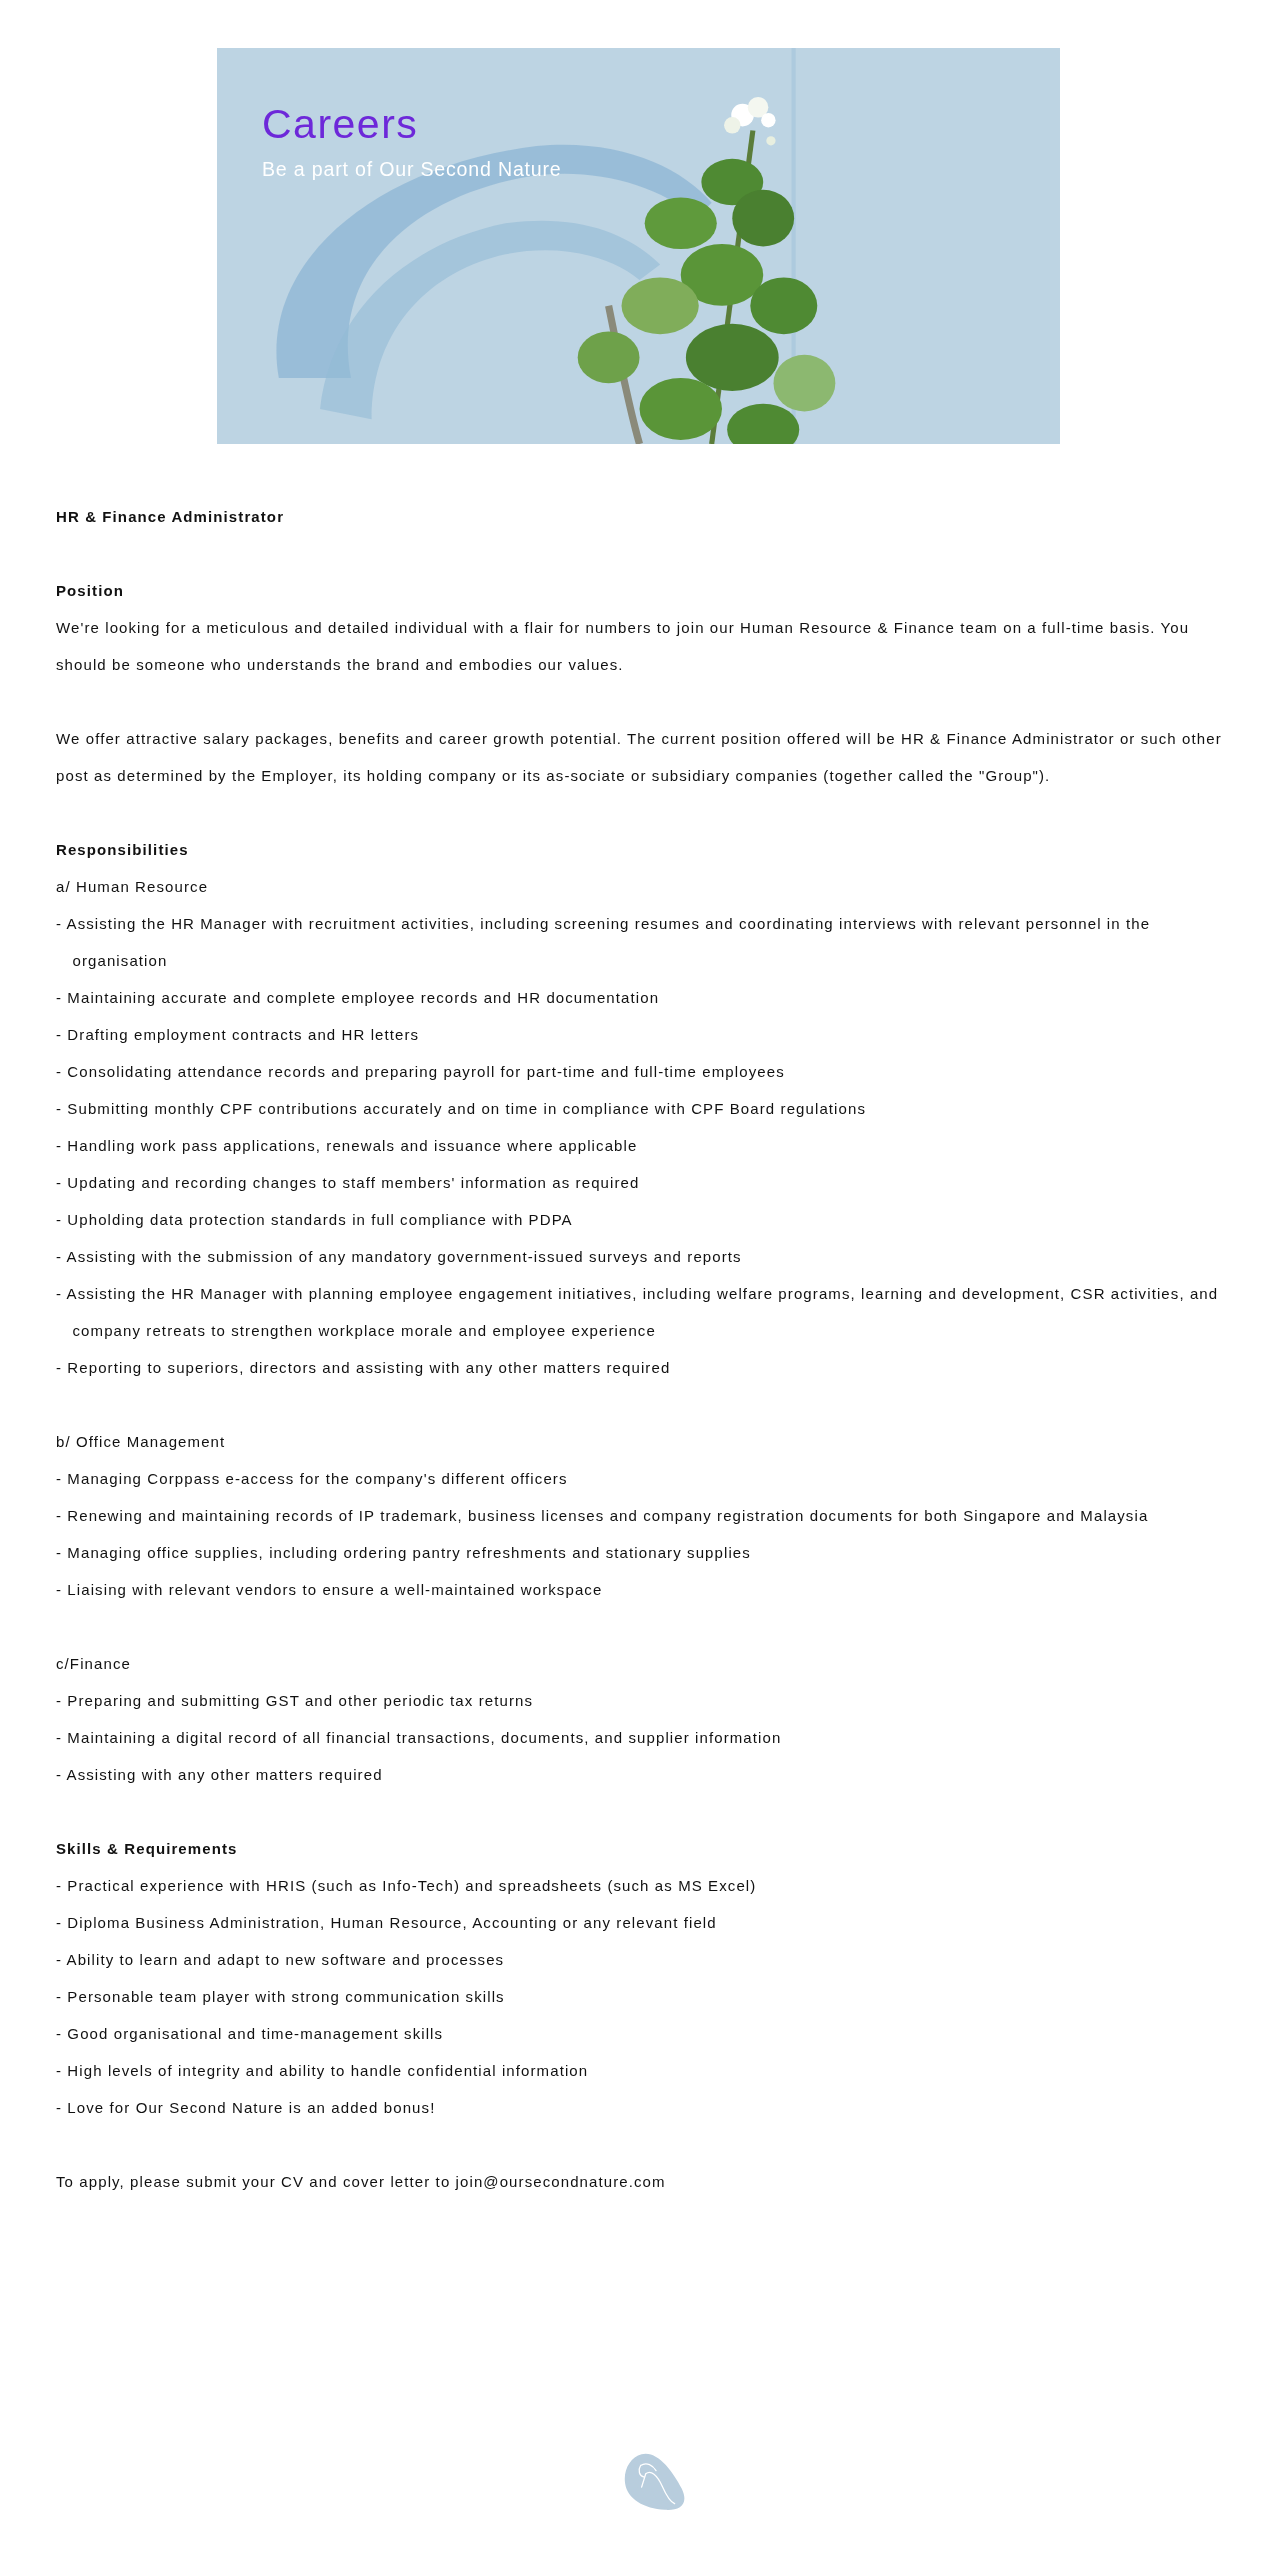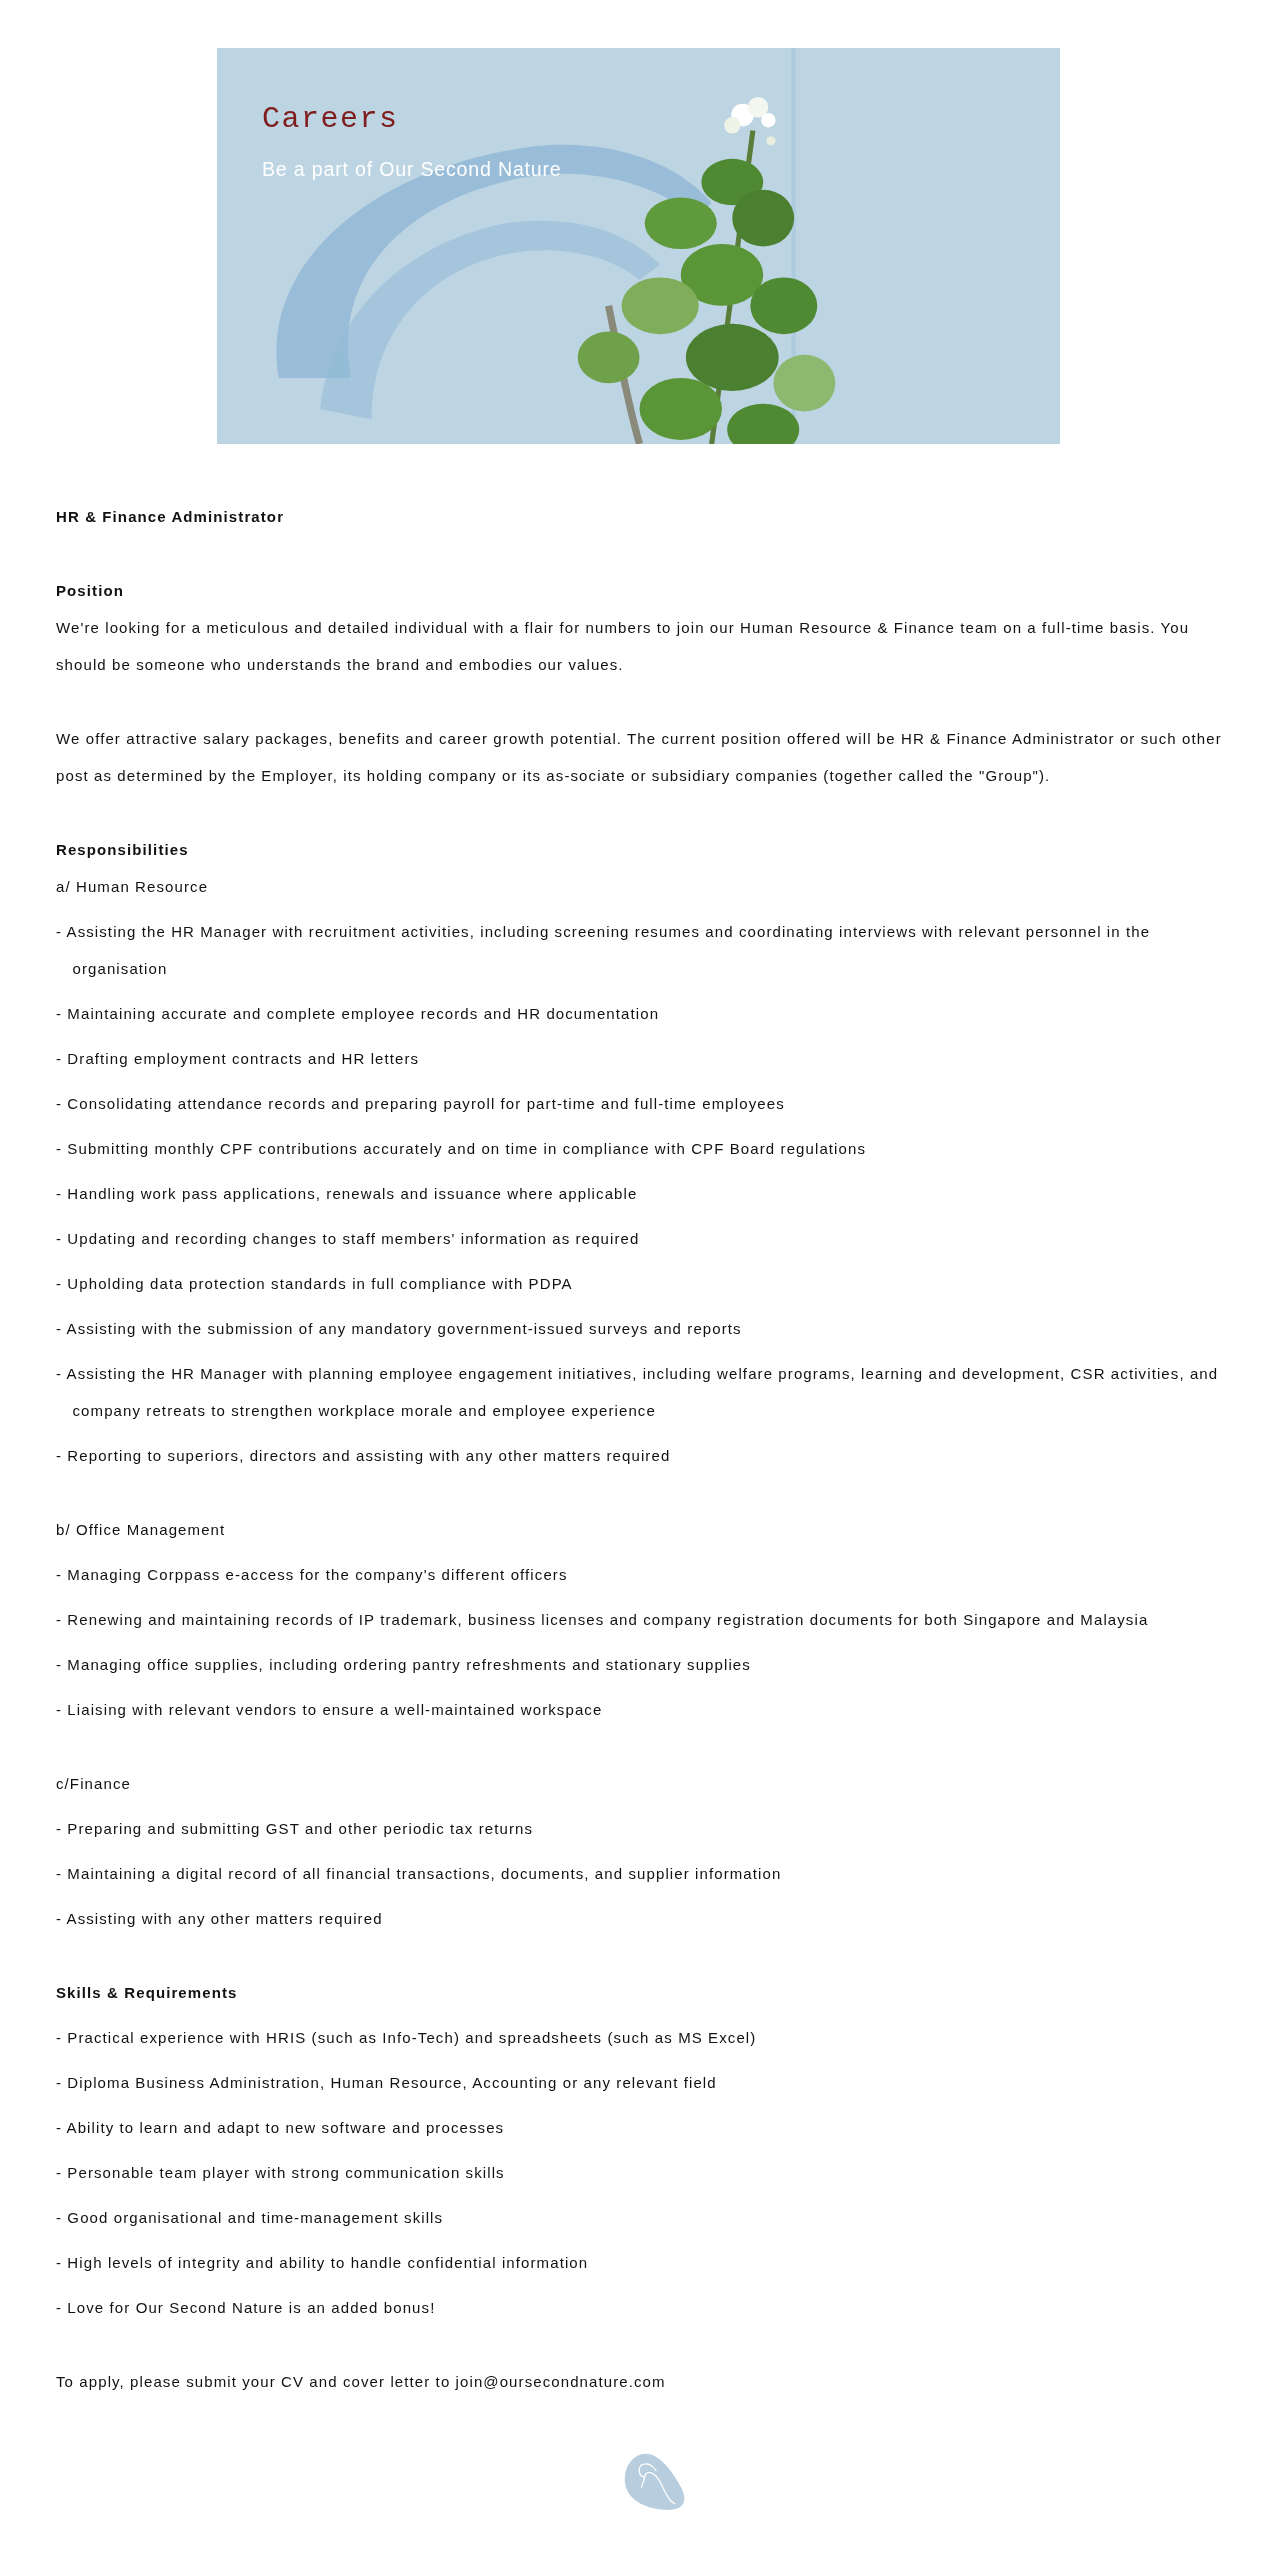--- a/index.html
+++ b/index.html
@@ -19,26 +19,25 @@
       width: 843px;
       height: 396px;
       overflow: hidden;
       background: #bcd3e2;
     }
     .banner svg.bg { position: absolute; left: 0; top: 0; width: 100%; height: 100%; }
     .banner-title {
       position: absolute;
       left: 45px;
       top: 56px;
-      color: #7f1d1d;
-      font-size: 30px;
+      color: #6d28d9;
+      font-size: 41px;
       letter-spacing: 1.5px;
       font-weight: normal;
       line-height: 1;
-      font-family: Liberation Mono, monospace;
     }
     .banner-subtitle {
       position: absolute;
       left: 45px;
       top: 112px;
       color: #ffffff;
       font-size: 19.6px;
       letter-spacing: 0.8px;
       line-height: 1;
     }
@@ -51,21 +50,20 @@
       letter-spacing: 1.1px;
       line-height: 37px;
     }
     .job-title { font-weight: bold; height: 37px; }
     .spacer { height: 37px; }
     .heading { font-weight: bold; }
     .subheading { }
     .item {
       padding-left: 16.5px;
       text-indent: -16.5px;
-      margin-top: 8px;
     }
     .apply { }
     .footer-logo {
       position: absolute;
       left: 621px;
       top: 2450px;
       width: 67px;
       height: 62px;
     }
   </style>

